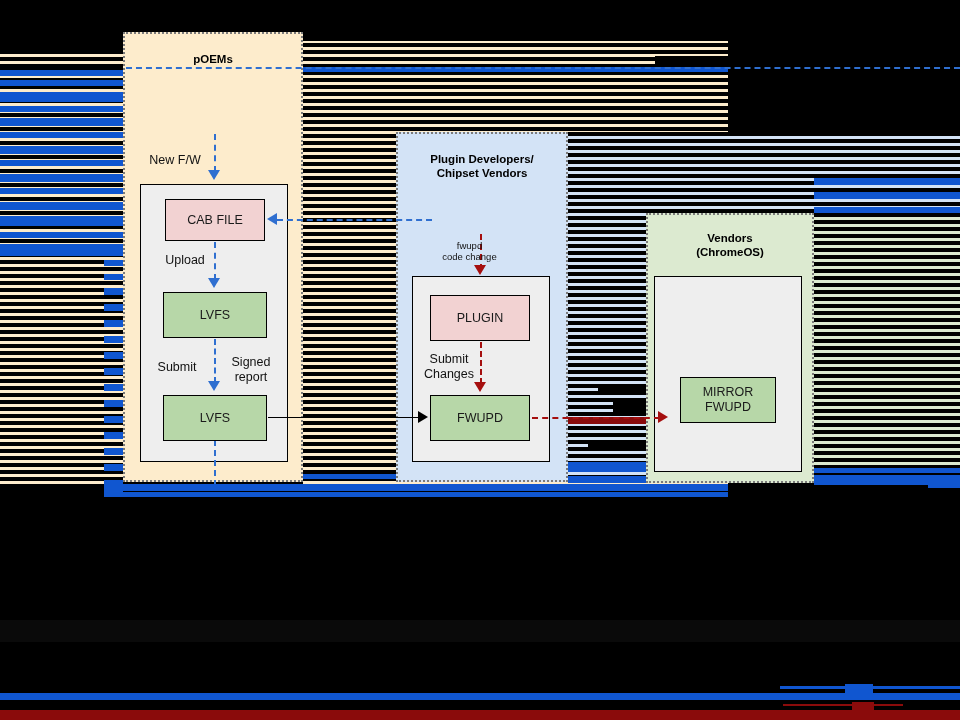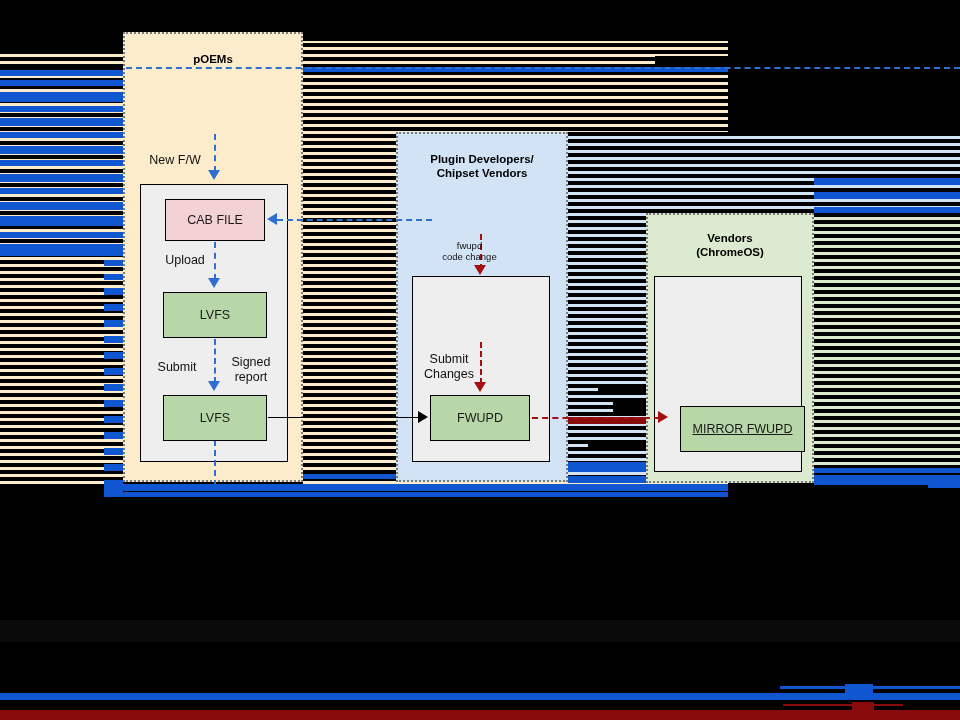--- a/index.html
+++ b/index.html
@@ -616,27 +616,30 @@
 
   <div class="node green" style="left:163px;top:292px;width:104px;height:46px;">
     <span>LVFS</span>
   </div>
 
   <div class="node green" style="left:163px;top:395px;width:104px;height:46px;">
     <span>LVFS</span>
   </div>
 
 
+  <div class="node pink" style="left:430px;top:295px;width:100px;height:46px;">
+    <span>PLUGIN</span>
+  </div>
 
   <div class="node green" style="left:430px;top:395px;width:100px;height:46px;">
     <span>FWUPD</span>
   </div>
 
 
-  <div class="node green" style="left:680px;top:406px;width:125px;height:46px;text-decoration:underline;">
+  <div class="node green" style="left:680px;top:377px;width:96px;height:46px;">
     <span>MIRROR FWUPD</span>
   </div>
 
   <div class="bar" style="left:104px;top:484px;width:624px;height:7px;background:#1056d0;"></div>
   <div class="bar" style="left:104px;top:492px;width:624px;height:5px;background:#1056d0;"></div>
   <div class="bar" style="left:0;top:497px;width:960px;height:3px;background:#000;"></div>
 
 
   <div class="bar" style="left:0;top:620px;width:960px;height:22px;background:#0a0a0a;"></div>
   <div class="bar" style="left:780px;top:686px;width:180px;height:3px;background:#1056d0;"></div>

